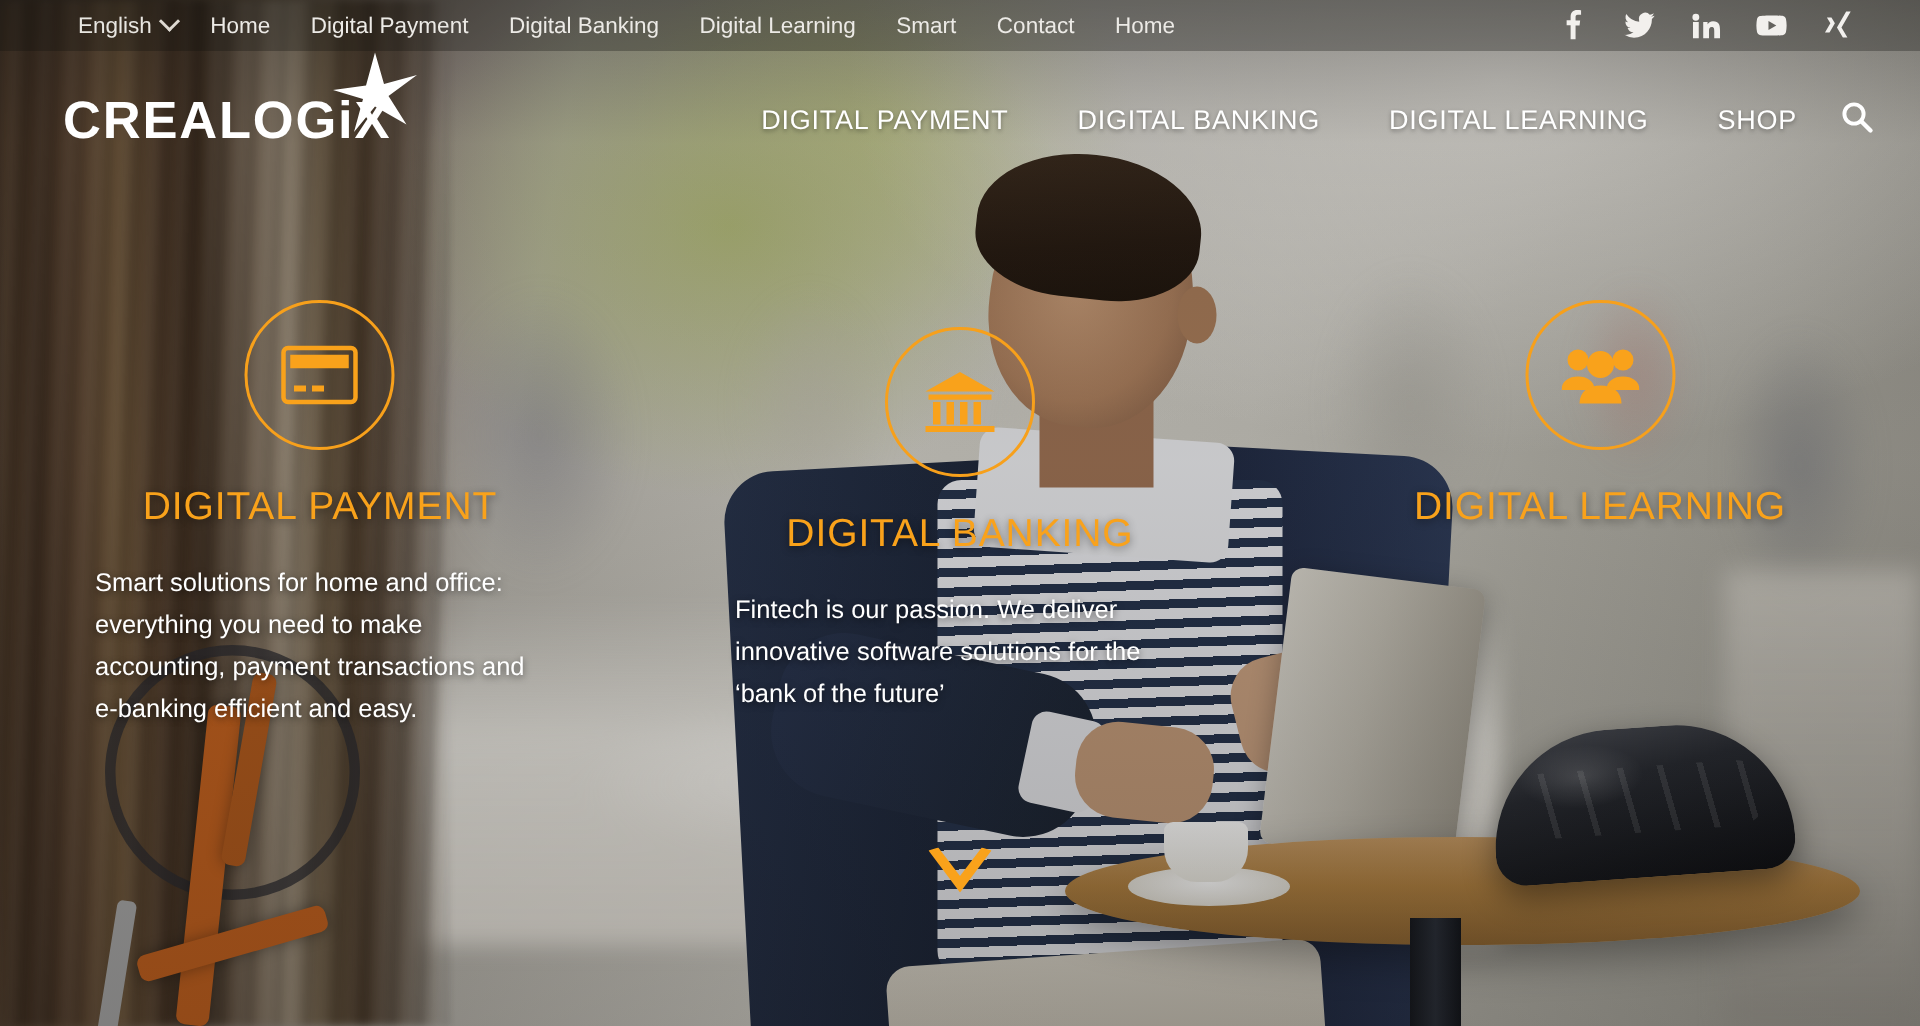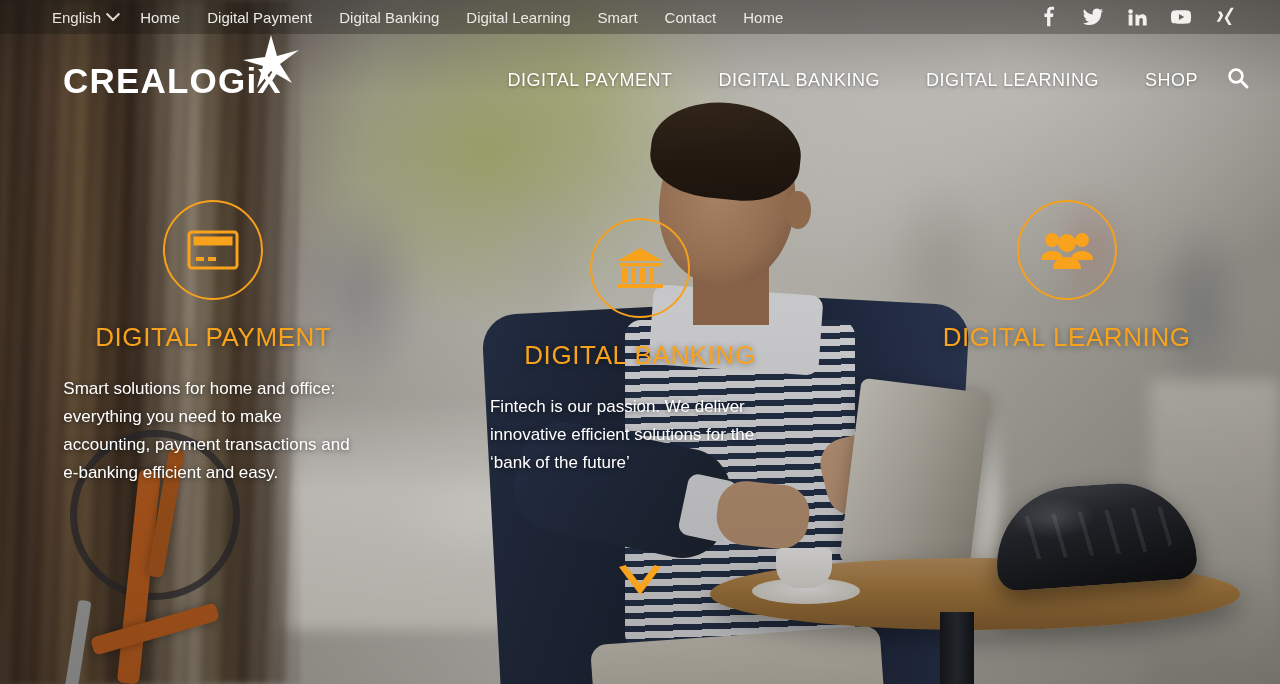--- a/index.html
+++ b/index.html
@@ -255,21 +255,21 @@
   #social { margin-left:auto; margin-right:44px; display:flex; align-items:center; gap:22px; }
   #social .si { width:22px; height:22px; display:flex; align-items:center; justify-content:center; cursor:pointer; }
   #social svg { fill:#f2f0ed; }
 
   
   #header {
     position:absolute; left:0; top:34px; width:1280px; height:92px;
     z-index:30;
     display:flex; align-items:center;
   }
-  #logo { margin-left:63px; position:relative; display:flex; align-items:flex-end;justify-content:flex-end; }
+  #logo { margin-left:42px; position:relative; display:flex; align-items:flex-end;justify-content:flex-end; }
   #logo .word {
     color:#ffffff; font-size:35px; font-weight:bold; letter-spacing:1.2px;
     font-family:"Liberation Sans", sans-serif;
     line-height:1;
   }
   #logo .star {
     position:absolute; left:178px; top:-30px; width:60px; height:60px;
   }
   #mainnav {
     margin-left:auto; margin-right:28px;
@@ -455,21 +455,21 @@
           <polygon points="25,2 48,15 2,15" fill="#f9a21b"></polygon>
           <rect x="4" y="17" width="42" height="3.5" fill="#f9a21b"></rect>
           <rect x="7" y="22" width="5" height="15" fill="#f9a21b"></rect>
           <rect x="16" y="22" width="5" height="15" fill="#f9a21b"></rect>
           <rect x="25" y="22" width="5" height="15" fill="#f9a21b"></rect>
           <rect x="34" y="22" width="5" height="15" fill="#f9a21b"></rect>
           <rect x="2" y="38" width="46" height="4" fill="#f9a21b"></rect>
         </svg>
       </div>
       <h2>DIGITAL BANKING</h2>
-      <p>Fintech is our passion. We deliver innovative efficient solutions for the ‘bank of the future’</p>
+      <p>Fintech is our passion. We deliver innovative software solutions for the ‘bank of the future’</p>
     </div>
 
     <div class="col">
       <div class="ring">
         <svg width="52" height="42" viewBox="0 0 52 42">
           <circle cx="11" cy="11" r="7"></circle>
           <path d="M0 31c0-6 5-9 11-9s11 3 11 9z"></path>
           <circle cx="41" cy="11" r="7"></circle>
           <path d="M30 31c0-6 5-9 11-9s11 3 11 9z"></path>
           <circle cx="26" cy="14" r="9"></circle>

